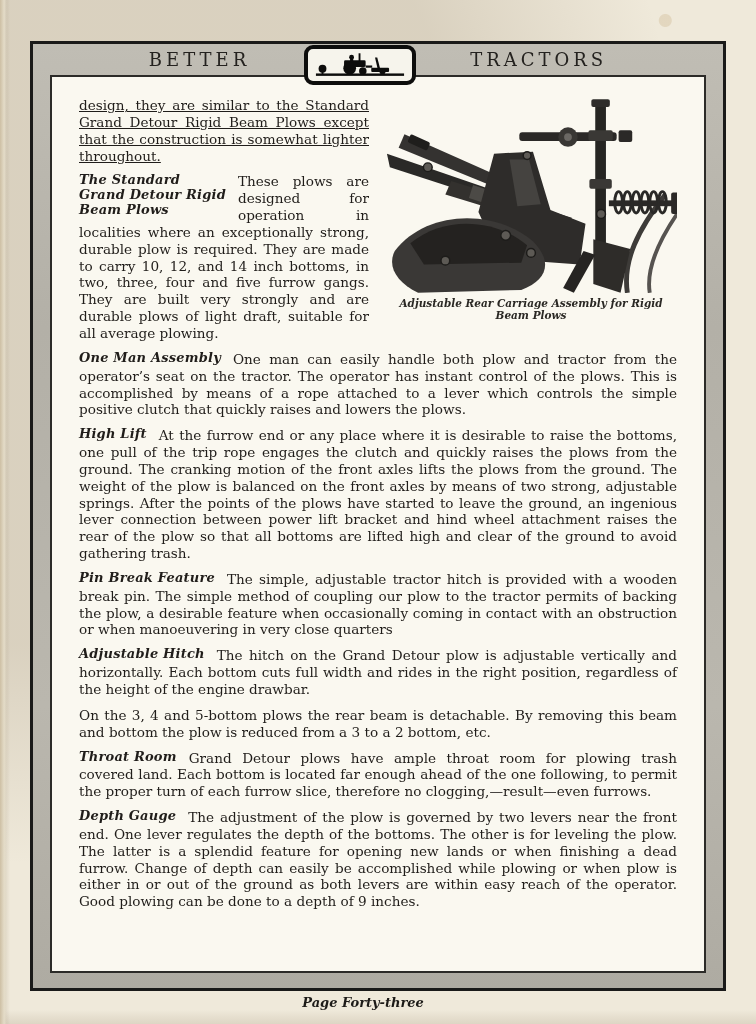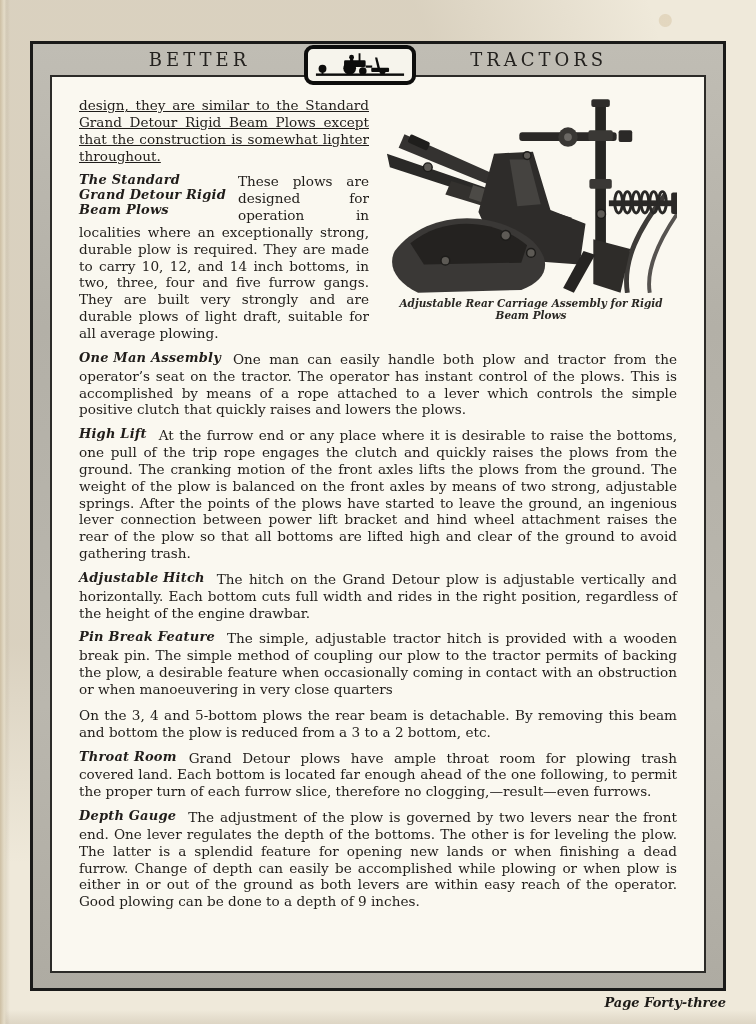--- a/index.html
+++ b/index.html
@@ -37,21 +37,21 @@
   .bodytext{font-size:13.6px;line-height:1.24;text-align:justify;}
   .intro{margin-bottom:9px;}
   .orchard{text-indent:1.35em;}
   .section{margin-top:9px;}
   .section.clear{clear:both;}
   .sec-head{float:left;font-weight:bold;font-style:italic;font-size:13px;
     line-height:1.15;margin-right:12px;white-space:pre-line;letter-spacing:.2px;}
   figure{float:right;width:292px;margin:0 0 4px 16px;padding:0;}
   figcaption{font-style:italic;font-weight:bold;font-size:10.5px;text-align:center;
     color:#2a2824;}
-  .page-footer{position:absolute;left:0;top:995px;width:726px;text-align:right;
+  .page-footer{position:absolute;left:0;top:995px;width:726px;text-align:center;
     font-weight:bold;font-style:italic;font-size:13px;color:#1d1b18;}
 </style>
 </head>
 <body>
 
 <div class="paper-noise"></div>
 <div class="torn-edge"></div>
 
 <div class="frame">
 
@@ -145,25 +145,25 @@
 
     <div class="section bodytext clear">
       <span class="sec-head">One Man Assembly</span><span>One man can easily handle both plow and tractor from the operator’s seat on the tractor.  The operator has instant control of the plows.  This is accomplished by means of a rope attached to a lever which controls the simple positive clutch that quickly raises and lowers the plows.</span>
     </div>
 
     <div class="section bodytext">
       <span class="sec-head">High Lift</span><span>At the furrow end or any place where it is desirable to raise the bottoms, one pull of the trip rope engages the clutch and quickly raises the plows from the ground.  The cranking motion of the front axles lifts the plows from the ground.  The weight of the plow is balanced on the front axles by means of two strong, adjustable springs.  After the points of the plows have started to leave the ground, an ingenious lever connection between power lift bracket and hind wheel attachment raises the rear of the plow so that all bottoms are lifted high and clear of the ground to avoid gathering trash.</span>
     </div>
 
     <div class="section bodytext">
-      <span class="sec-head">Adjustable Hitch</span><span>The hitch on the Grand Detour plow is adjustable vertically and horizontally.  Each bottom cuts full width and rides in the right position, regardless of the height of the engine drawbar.</span>
+      <span class="sec-head">Pin Break Feature</span><span>The simple, adjustable tractor hitch is provided with a wooden break pin.   The simple method of coupling our plow to the tractor permits of backing the plow, a desirable feature when occasionally coming in contact with an obstruction or when manoeuvering in very close quarters</span>
     </div>
 
     <div class="section bodytext">
-      <span class="sec-head">Pin Break Feature</span><span>The simple, adjustable tractor hitch is provided with a wooden break pin.   The simple method of coupling our plow to the tractor permits of backing the plow, a desirable feature when occasionally coming in contact with an obstruction or when manoeuvering in very close quarters</span>
+      <span class="sec-head">Adjustable Hitch</span><span>The hitch on the Grand Detour plow is adjustable vertically and horizontally.  Each bottom cuts full width and rides in the right position, regardless of the height of the engine drawbar.</span>
     </div>
 
     <div class="section bodytext">
       <span>On the 3, 4 and 5-bottom plows the rear beam is detachable.  By removing this beam and bottom the plow is reduced from a 3 to a 2 bottom, etc.</span>
     </div>
 
     <div class="section bodytext">
       <span class="sec-head">Throat Room</span><span>Grand Detour plows have ample throat room for plowing trash covered land. Each bottom is located far enough ahead of the one following, to permit the proper turn of each furrow slice, therefore no clogging,—result—even furrows.</span>
     </div>
 

